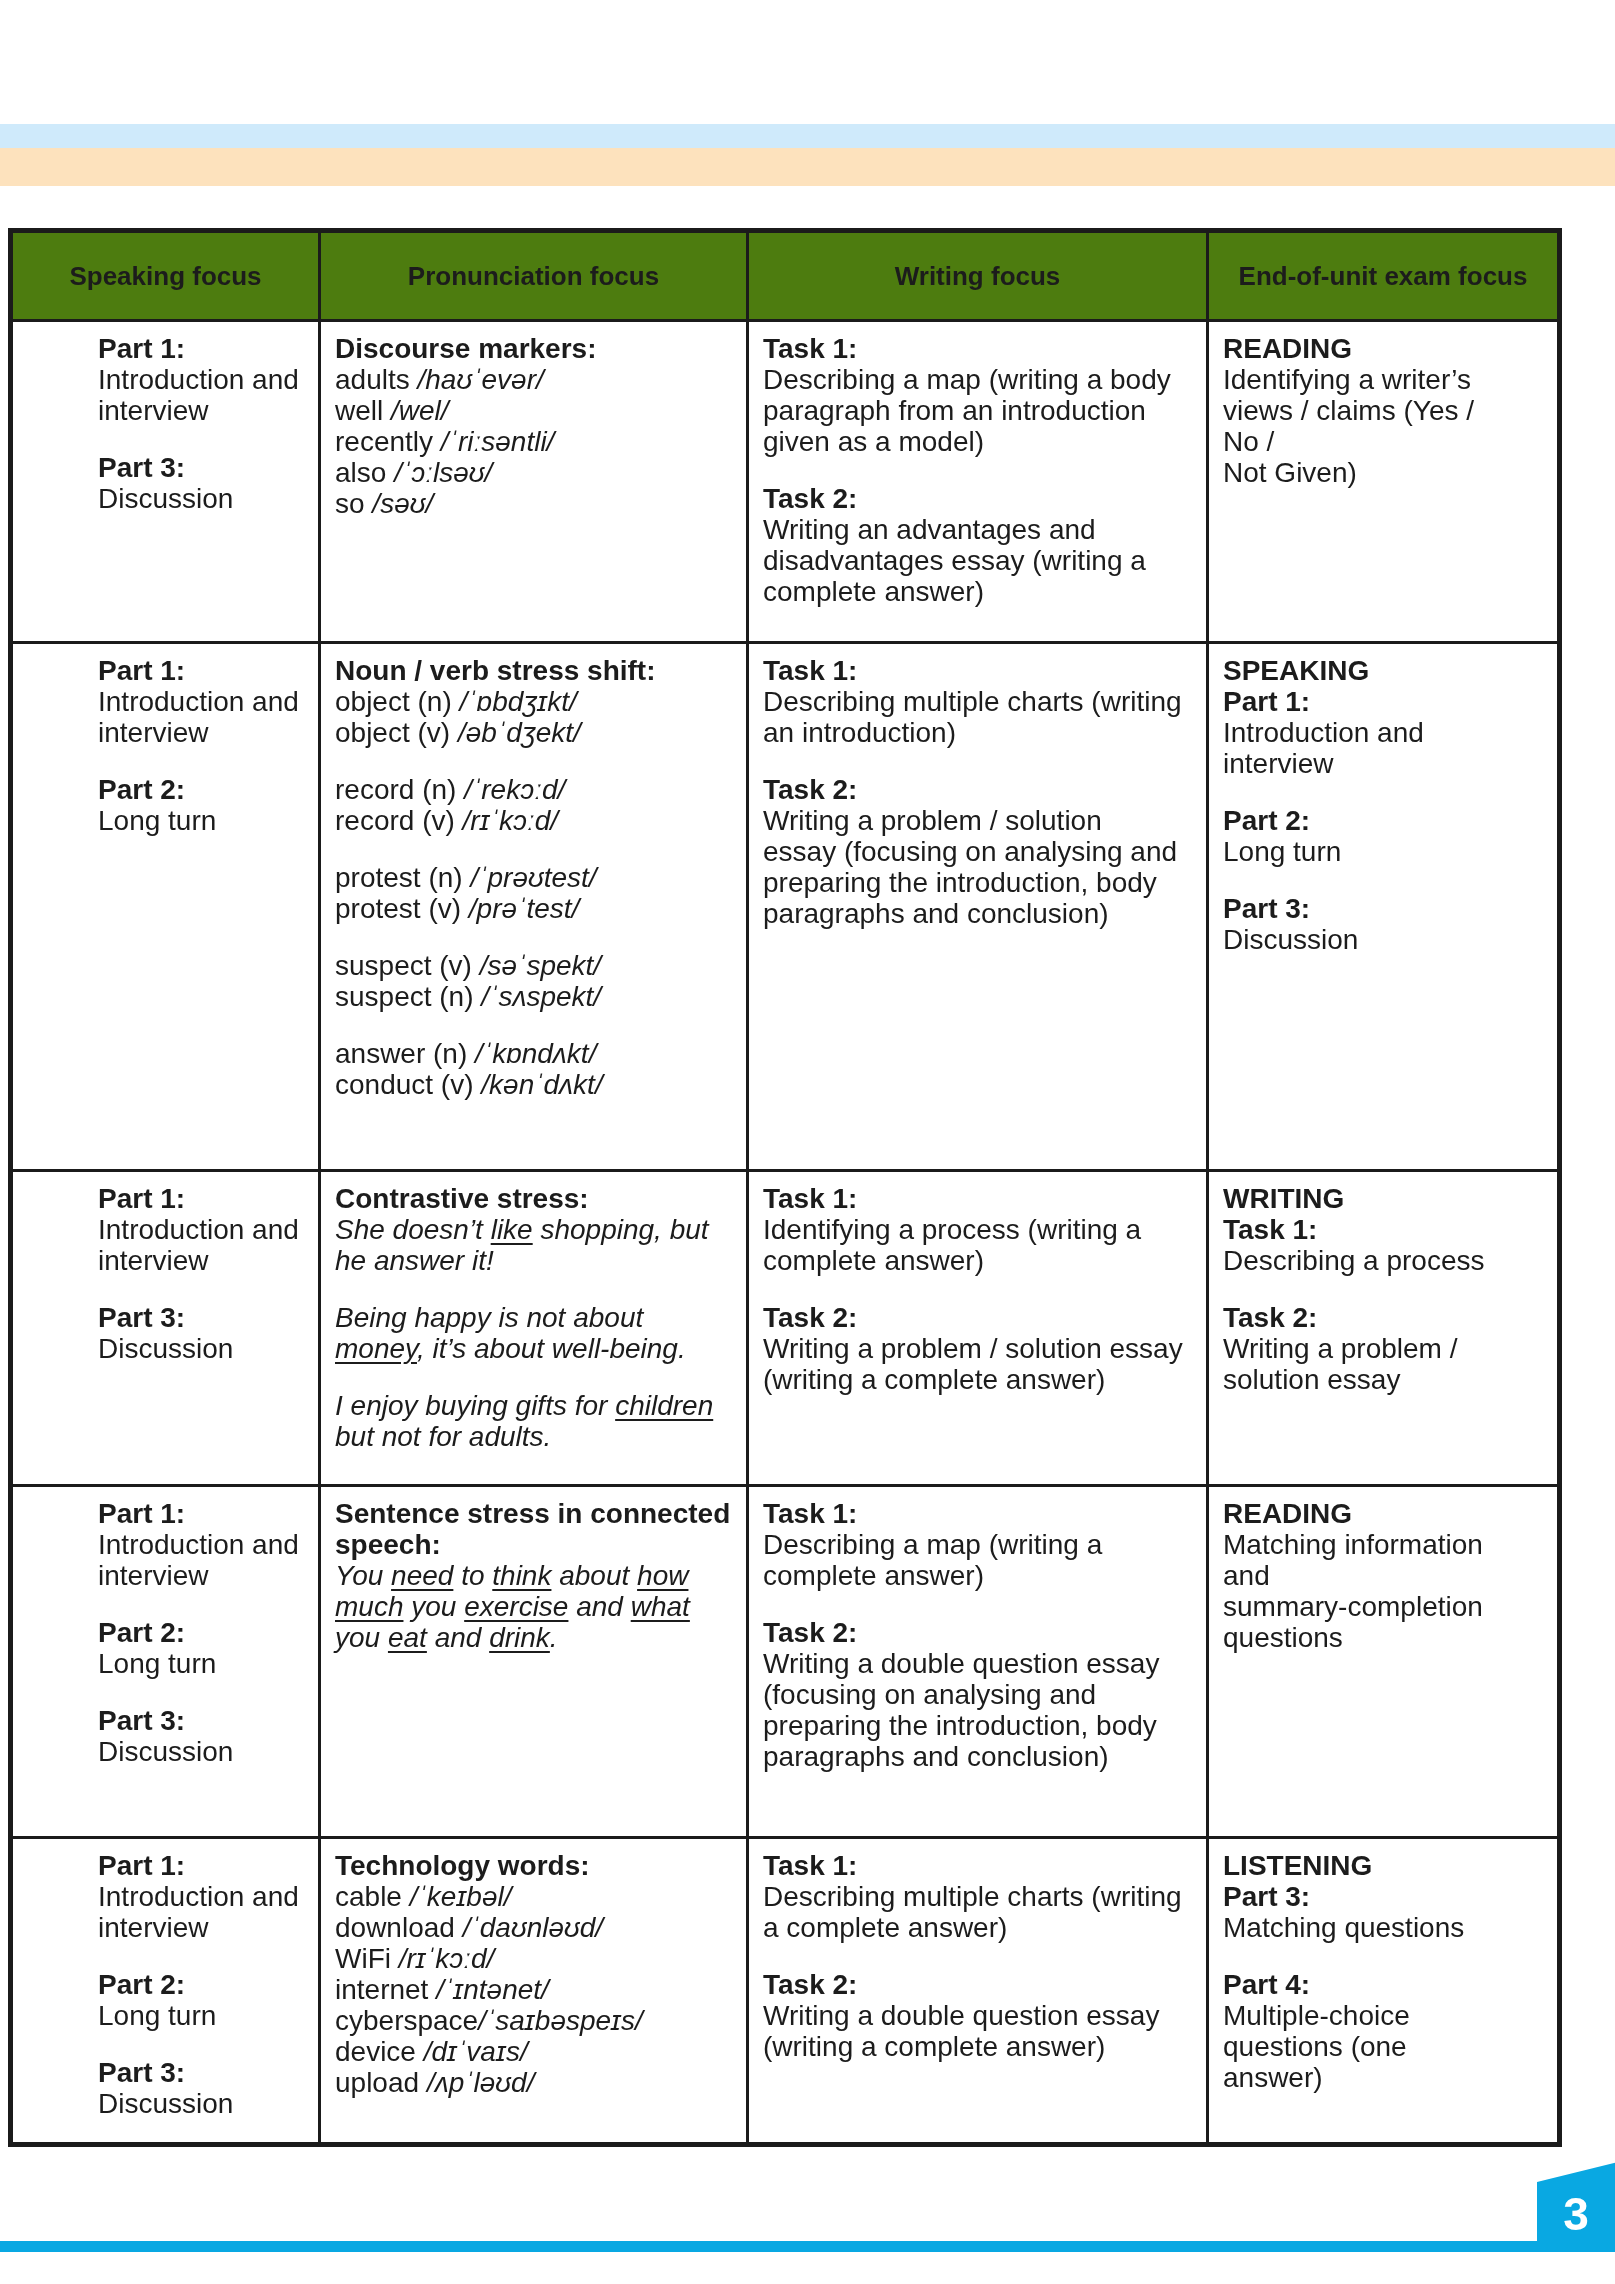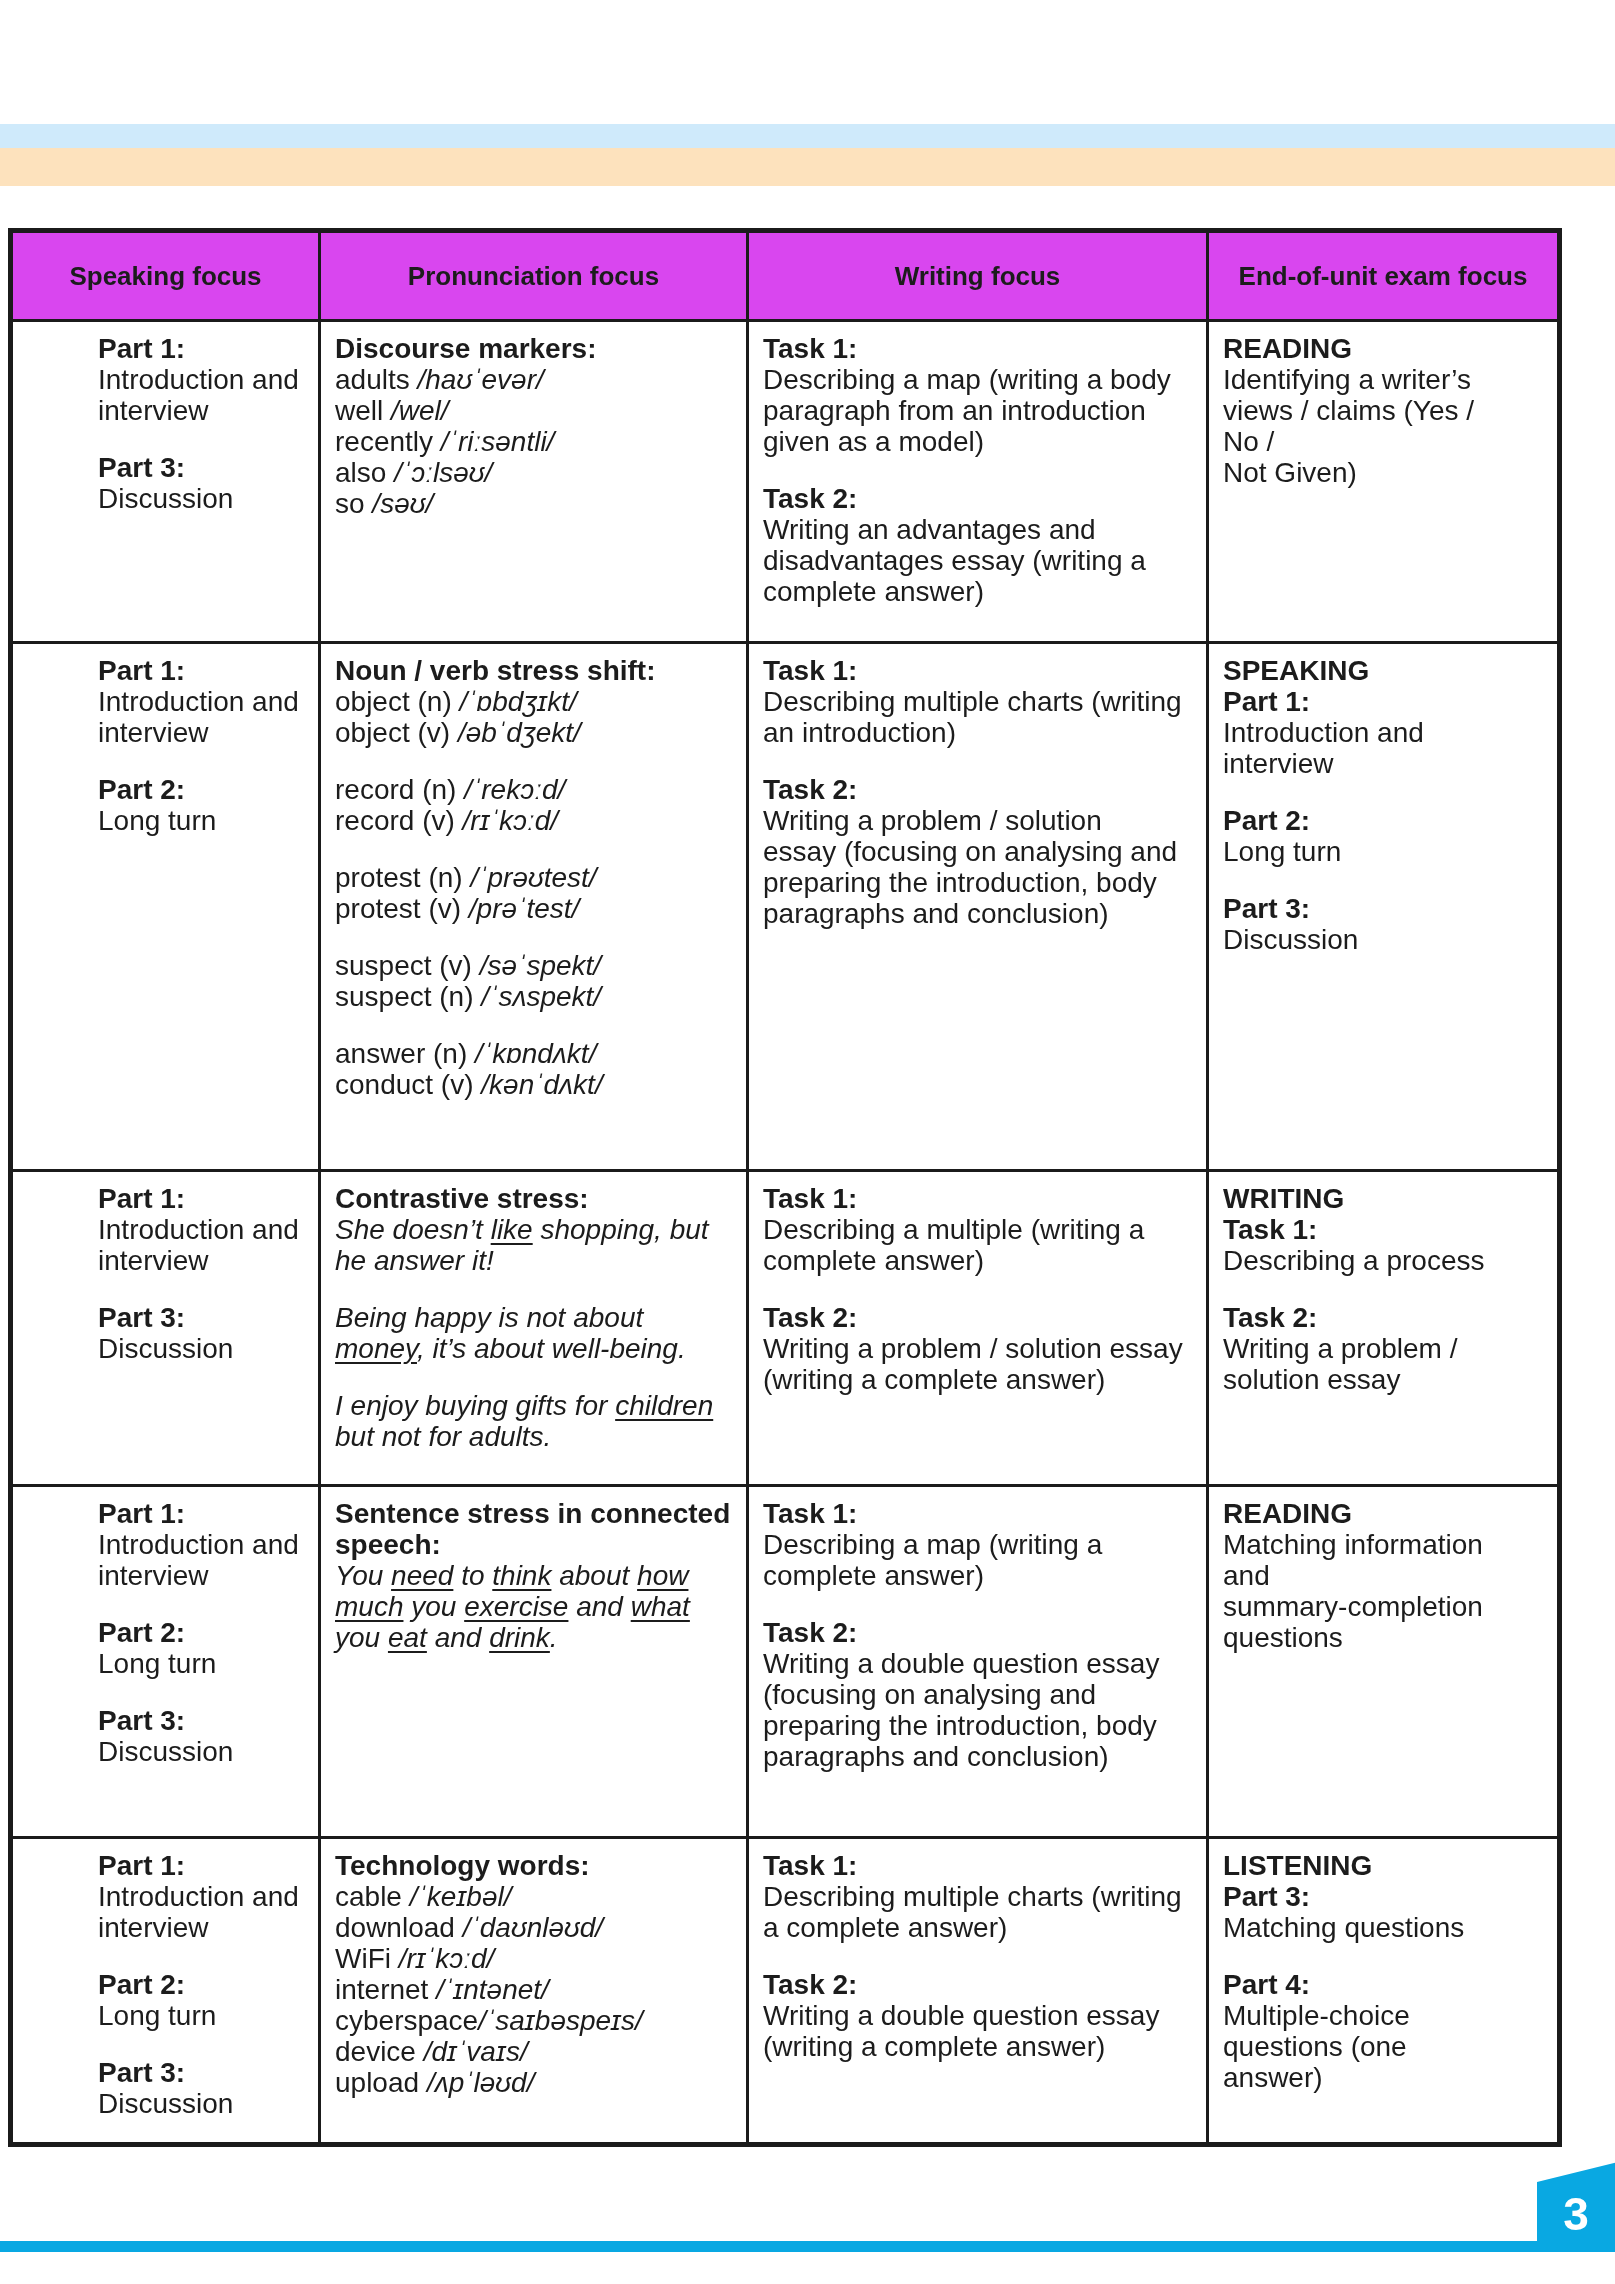--- a/index.html
+++ b/index.html
@@ -22,21 +22,21 @@
     table-layout:fixed;
     border:5px solid #1b1b1b;
   }
   .syllabus th,.syllabus td{border:3px solid #1b1b1b;}
   .syllabus col.c0{width:309px;}
   .syllabus col.c1{width:428px;}
   .syllabus col.c2{width:460px;}
   .syllabus col.c3{width:352px;}
   .syllabus thead tr{height:90px;}
   .syllabus th{
-    background:#d946ef;
+    background:#4d7c0f;
     font-size:26px;font-weight:bold;
     text-align:center;vertical-align:middle;
     padding:0 6px;
   }
   .syllabus tbody tr:nth-child(1){height:322px;}
   .syllabus tbody tr:nth-child(2){height:528px;}
   .syllabus tbody tr:nth-child(3){height:315px;}
   .syllabus tbody tr:nth-child(4){height:352px;}
   .syllabus tbody tr:nth-child(5){height:307px;}
   .syllabus td{
@@ -181,21 +181,21 @@
             <div class="line"><span class="b">Contrastive stress:</span></div>
             <div class="line"><span class="i">She doesn’t </span><span class="i u">like</span><span class="i"> shopping, but</span></div>
             <div class="line"><span class="i">he answer it!</span></div>
             <div class="line gap"><span class="i">Being happy is not about</span></div>
             <div class="line"><span class="i u">money</span><span class="i">, it’s about well-being.</span></div>
             <div class="line gap"><span class="i">I enjoy buying gifts for </span><span class="i u">children</span></div>
             <div class="line"><span class="i">but not for adults.</span></div>
           </td>
           <td class="c2">
             <div class="line"><span class="b">Task 1:</span></div>
-            <div class="line"><span>Describing a multiple (writing a</span></div>
+            <div class="line"><span>Identifying a process (writing a</span></div>
             <div class="line"><span>complete answer)</span></div>
             <div class="line gap"><span class="b">Task 2:</span></div>
             <div class="line"><span>Writing a problem / solution essay</span></div>
             <div class="line"><span>(writing a complete answer)</span></div>
           </td>
           <td class="c3">
             <div class="line"><span class="b">WRITING</span></div>
             <div class="line"><span class="b">Task 1:</span></div>
             <div class="line"><span>Describing a process</span></div>
             <div class="line gap"><span class="b">Task 2:</span></div>

